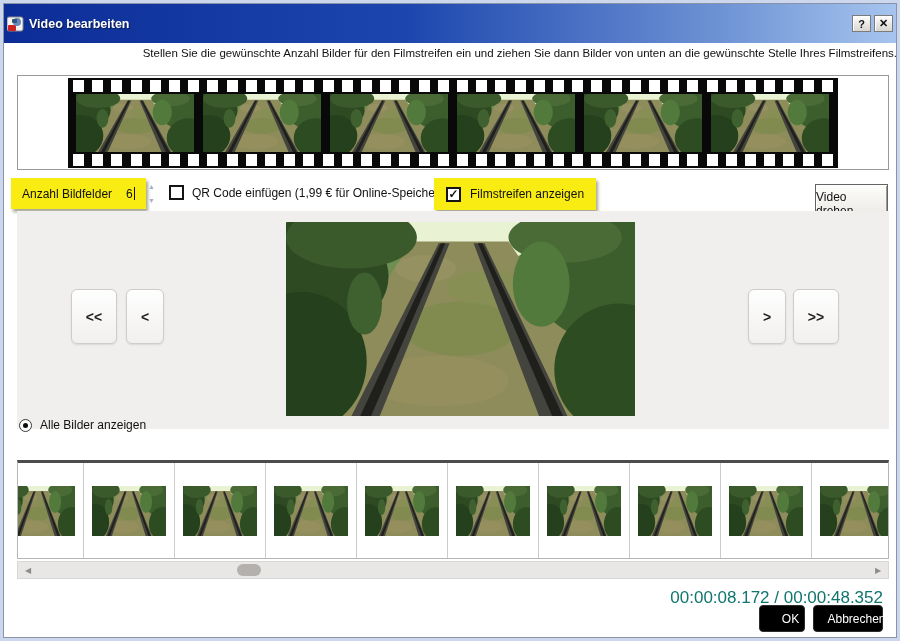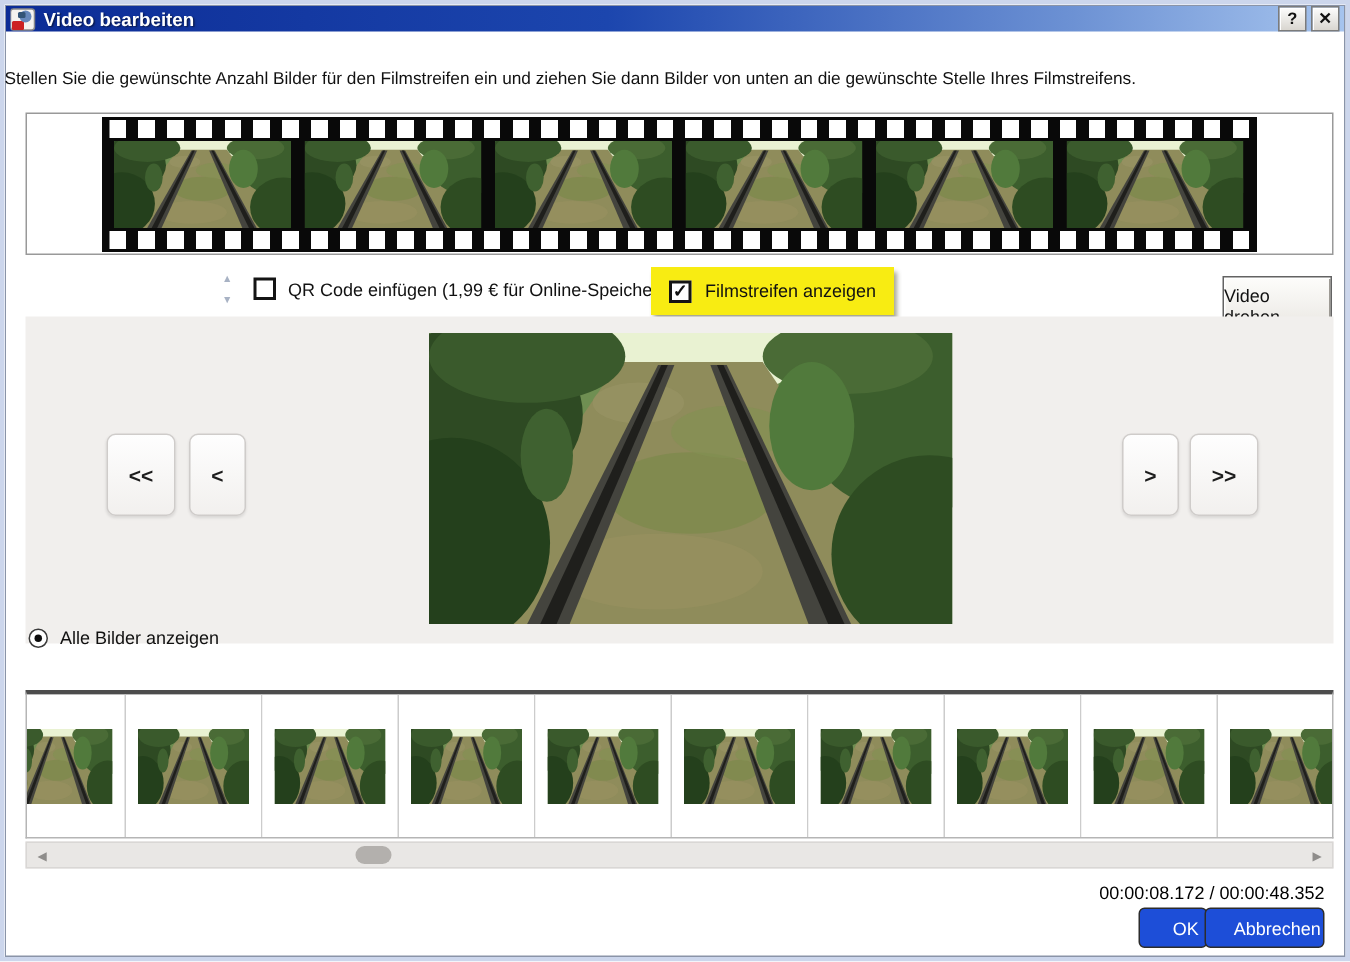--- a/index.html
+++ b/index.html
@@ -9,41 +9,41 @@
   .dialog {
     position: relative; width: 900px; height: 641px;
     background: #fff;
     border: 3px solid #ccd6ec;
     box-shadow: inset 0 0 0 1px #8a94a8;
     overflow: hidden;
   }
 
   
   .titlebar {
-    position: absolute; left: 1px; top: 1px; right: 1px; height: 17px;
+    position: absolute; left: 1px; top: 1px; right: 1px; height: 39px;
     background: linear-gradient(to right, #0c2c96 0%, #1c46ae 45%, #6d92d4 80%, #a6c4ee 100%);
     display: flex; align-items: center; padding: 0 3px;
   }
   .app-icon { width: 17px; height: 16px; margin-right: 5px; flex: none; }
   .title-text { color: #fff; font-size: 12.5px; font-weight: bold; flex: 1;
     text-shadow: 1px 1px 1px rgba(0,0,0,.5); white-space: nowrap; }
   .tb-btn {
     width: 19px; height: 17px; margin-left: 3px;
     background: linear-gradient(#fdfdfd, #d9d6d0);
     border: 1px solid #7b7b7b;
     box-shadow: inset 1px 1px 0 #fff;
     font-size: 11px; font-weight: bold; color: #111;
     display: flex; align-items: center; justify-content: center;
     font-family: "Liberation Sans", sans-serif; cursor: default;
   }
 
   
   .instruction {
     position: absolute; top: 44px; left: 0; right: 0;
-    text-align: left; font-size: 11.5px; color: #111;
+    text-align: right; font-size: 11.5px; color: #111;
   }
 
   
   .filmstrip-box {
     position: absolute; left: 14px; top: 72px; width: 872px; height: 95px;
     background: #fff; border: 1px solid #999;
   }
   .film-band {
     position: absolute; left: 50px; top: 2px; width: 770px; height: 90px;
     background: #090909;
@@ -151,30 +151,30 @@
   .scroll-arrow.left { left: 2px; }
   .scroll-arrow.right { right: 2px; }
   .scroll-thumb {
     position: absolute; left: 219px; top: 2px; width: 24px; height: 12px;
     border-radius: 7px; background: #b3b0ad; cursor: default;
   }
 
   
   .timestamp {
     position: absolute; right: 14px; top: 585px;
-    font-size: 12px; color: #000000;
+    font-size: 17px; color: #0f766e;
   }
   .action-btn {
     position: absolute; top: 602px; height: 27px;
-    background: #1d4ed8; border: 1px solid #2c2c2c; border-radius: 4px;
+    background: #000000; border: 1px solid #2c2c2c; border-radius: 4px;
     color: #fff; font-size: 12px;
     display: flex; align-items: center; justify-content: center; cursor: default; padding-left: 17px;
   }
   .ok-btn { right: 92px; width: 46px; }
-  .cancel-btn { right: 14px; width: 80px; }
+  .cancel-btn { right: 14px; width: 70px; }
 </style>
 </head>
 <body>
 
 <svg width="0" height="0" style="position:absolute" aria-hidden="true">
   <defs>
     <symbol id="railway" viewBox="0 0 160 100" preserveAspectRatio="none">
       <rect width="160" height="100" fill="#6f8f52"></rect>
       <ellipse cx="80" cy="6" rx="36" ry="17" fill="#e9f2d2"></ellipse>
       <polygon points="58,10 102,10 156,100 4,100" fill="#8f8c5b"></polygon>
@@ -251,20 +251,25 @@
   <div class="film-frame">
     <svg viewBox="0 0 160 100" preserveAspectRatio="none">
               <use href="#railway" xlink:href="#railway"></use>
             </svg>
   </div>
 </div>
       <div class="holes bottom"></div>
     </div>
   </div>
 
+  <div class="yellow-box yellow1">
+    <span>Anzahl Bildfelder</span>
+    <span class="value">6</span>
+    <span class="caret"></span>
+  </div>
   <div class="spinner">
     <div class="spin-btn">▲</div>
     <div class="spin-btn">▼</div>
   </div>
   <div class="qr-group">
     <div class="checkbox"></div>
     <span>QR Code einfügen (1,99 € für Online-Speicherung)</span>
   </div>
   <div class="yellow-box yellow2">
     <div class="checkbox">✓</div>

